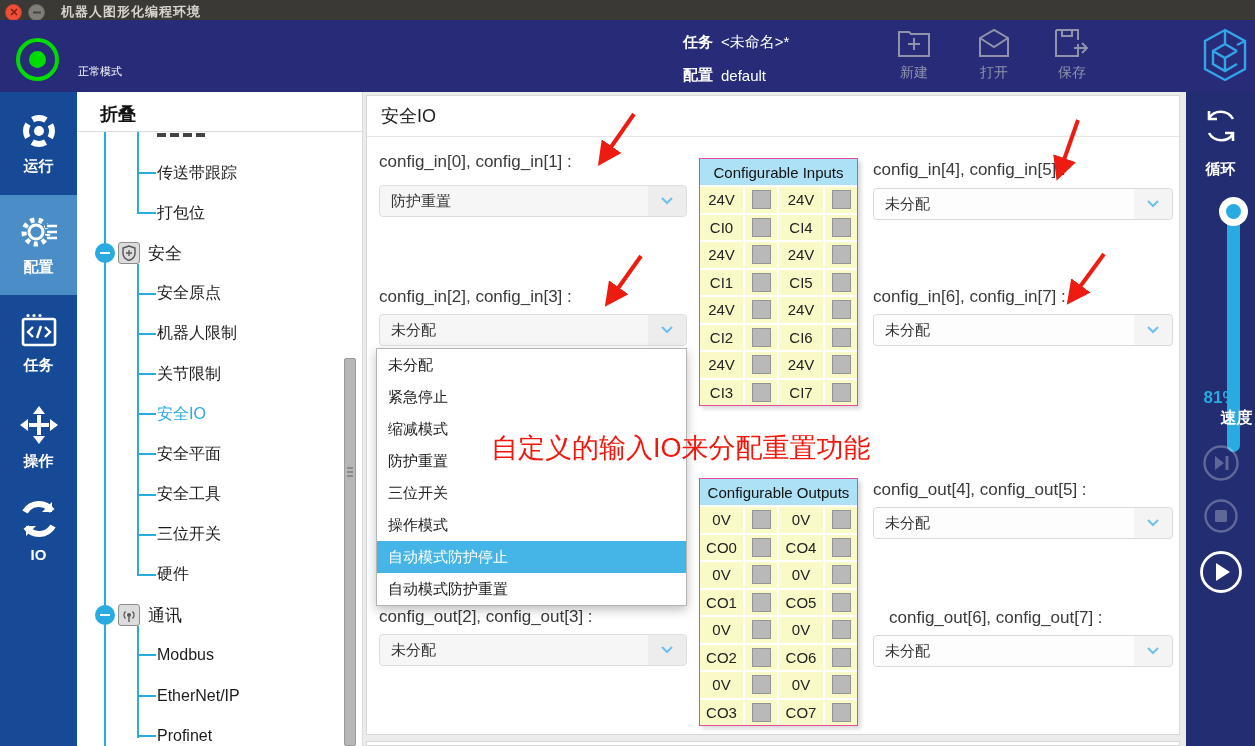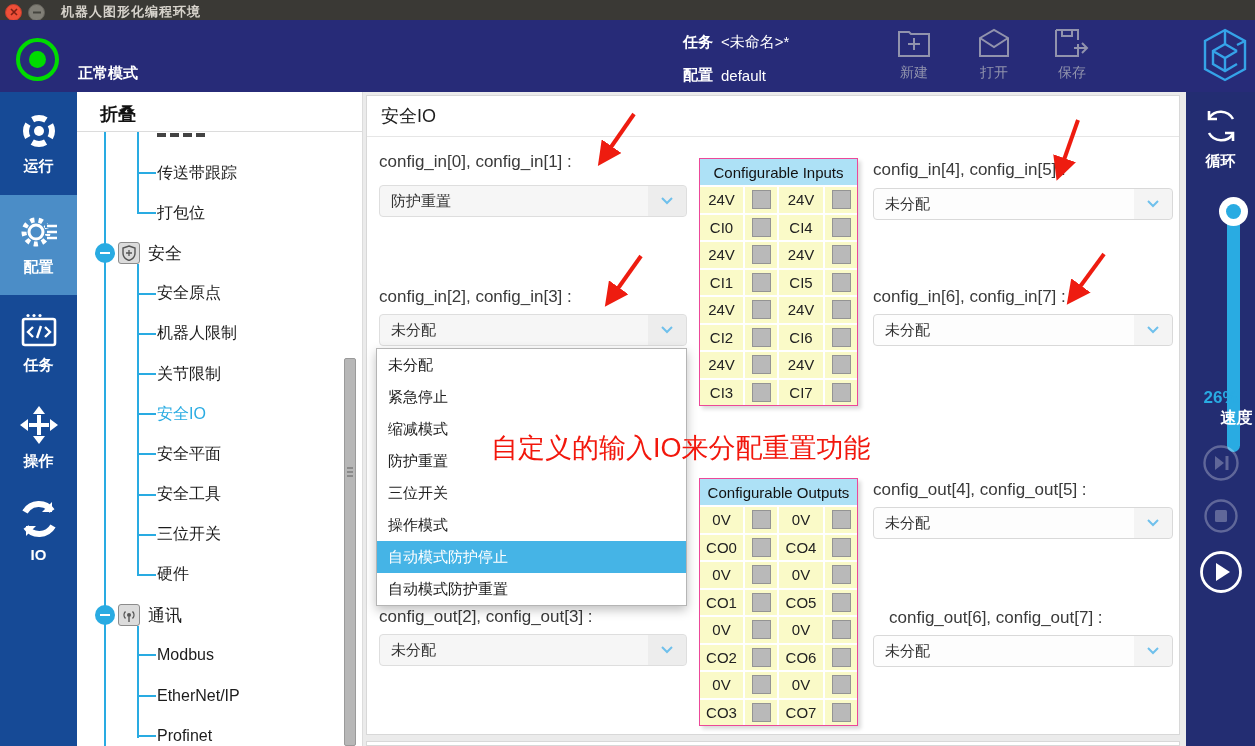--- a/index.html
+++ b/index.html
@@ -11,21 +11,21 @@
   
   .titlebar{position:absolute;left:0;top:0;width:1255px;height:24px;background:#3a3935;display:flex;align-items:center;}
   .winbtn{width:15px;height:15px;border-radius:50%;margin-left:6px;display:flex;align-items:center;justify-content:center;flex:0 0 auto;}
   .winbtn.close{background:#ef4f38;border:1px solid #c23f2c;margin-left:5px;}
   .winbtn.min{background:#807e76;border:1px solid #66645d;}
   .titlebar .title{color:#d6d2cb;font-size:13px;font-weight:bold;margin-left:16px;letter-spacing:1px;}
   
   .header{position:absolute;left:0;top:20px;width:1255px;height:72px;background:#272b78;}
   .mode{position:absolute;left:16px;top:18px;width:35px;height:35px;border-radius:50%;border:4px solid #00db00;display:flex;align-items:center;justify-content:center;}
   .mode .dot{width:17px;height:17px;border-radius:50%;background:#00db00;}
-  .mode-label{position:absolute;left:78px;top:44px;color:#fff;font-size:15px;font-weight:bold;}
+  .mode-label{position:absolute;left:78px;top:44px;color:#fff;font-size:11px;font-weight:normal;}
   .task-rows{position:absolute;left:683px;top:6px;color:#fff;font-size:15px;}
   .task-rows .row{height:33px;display:flex;align-items:center;}
   .task-rows .lab{font-weight:bold;width:38px;}
   .task-rows .val{font-weight:normal;}
   .hbtn{position:absolute;top:8px;width:56px;display:flex;flex-direction:column;align-items:center;color:#9193ad;font-size:14px;cursor:pointer;}
   .hbtn svg{display:block;margin-bottom:6px;}
   .logo{position:absolute;right:5px;top:4px;}
   
   .leftnav{position:absolute;left:0;top:92px;width:77px;height:654px;background:#164a96;}
   .nav-item{position:absolute;left:0;width:77px;display:flex;flex-direction:column;align-items:center;justify-content:center;color:#fff;font-size:15px;font-weight:bold;cursor:pointer;}
@@ -74,21 +74,21 @@
   
   .io-table{position:absolute;width:157px;display:grid;grid-template-columns:43px 32px 44px 32px;grid-template-rows:26px;grid-auto-rows:25.5px;gap:2px;background:#fff;border:1px solid #ec4899;box-shadow:3px 3px 4px rgba(0,0,0,.15);}
   .io-th{grid-column:1/-1;background:#ade1f6;display:flex;align-items:center;justify-content:center;font-size:15px;color:#111;}
   .io-row{display:contents;}
   .io-cell{background:#fafac8;display:flex;align-items:center;justify-content:center;font-size:15px;color:#222;}
   .sq-i{width:19px;height:19px;background:#b9b9b9;border:1px solid #949494;box-sizing:border-box;}
   .annotation{position:absolute;left:124px;top:334px;font-size:27px;color:#f2170c;z-index:40;white-space:nowrap;}
   .panel-next{position:absolute;left:366px;top:741px;width:814px;height:5px;background:#fff;border:1px solid #d8d8d8;box-sizing:border-box;}
   
   .rightnav{position:absolute;left:1186px;top:92px;width:69px;height:654px;background:#232d72;}
-  .rn-loop{position:absolute;left:0;top:14px;width:69px;display:flex;flex-direction:column;align-items:center;color:#fff;font-size:15px;font-weight:bold;cursor:pointer;}
+  .rn-loop{position:absolute;left:0;top:14px;width:69px;display:flex;flex-direction:column;align-items:center;color:#fff;font-size:15px;font-weight:bold;cursor:pointer;gap:8px;}
   .rn-loop svg{margin-bottom:6px;}
   .slider-track{position:absolute;left:41px;top:120px;width:13px;height:240px;background:#29abe2;border-radius:7px;cursor:pointer;}
   .slider-handle{position:absolute;left:33px;top:105px;width:29px;height:29px;border-radius:50%;background:#fff;display:flex;align-items:center;justify-content:center;cursor:grab;}
   .slider-handle .inner{width:15px;height:15px;border-radius:50%;background:#29abe2;}
   .speed-val{position:absolute;left:0;top:296px;width:69px;text-align:center;color:#29abe2;font-size:17px;font-weight:bold;}
   .speed-lab{position:absolute;left:16px;top:316px;width:69px;text-align:center;color:#fff;font-size:16px;font-weight:bold;}
   .rn-btn{position:absolute;left:0;width:69px;display:flex;justify-content:center;cursor:pointer;}
   
   .arrows{position:absolute;left:0;top:0;z-index:50;pointer-events:none;}
 </style>
@@ -560,21 +560,21 @@
       <path d="M32 35 v-8 h-8" fill="none" stroke="#fff" stroke-width="2.6"></path>
     </svg>
     <span>循环</span>
   </div>
 
   <div class="slider-track"></div>
   <div class="slider-handle">
       <div class="inner"></div>
     </div>
 
-  <div class="speed-val">26%</div>
+  <div class="speed-val">81%</div>
   <div class="speed-lab">速度</div>
 
   <div class="rn-btn" style="top:352px;">
     <svg width="38" height="38" viewBox="0 0 38 38">
       <circle cx="19" cy="19" r="16.5" fill="none" stroke="rgba(255,255,255,0.28)" stroke-width="2.4"></circle>
       <path d="M13 12 l9 7 l-9 7 Z" fill="rgba(255,255,255,0.28)"></path>
       <rect x="23.5" y="12" width="3" height="14" fill="rgba(255,255,255,0.28)"></rect>
     </svg>
   </div>
   <div class="rn-btn" style="top:406px;">

